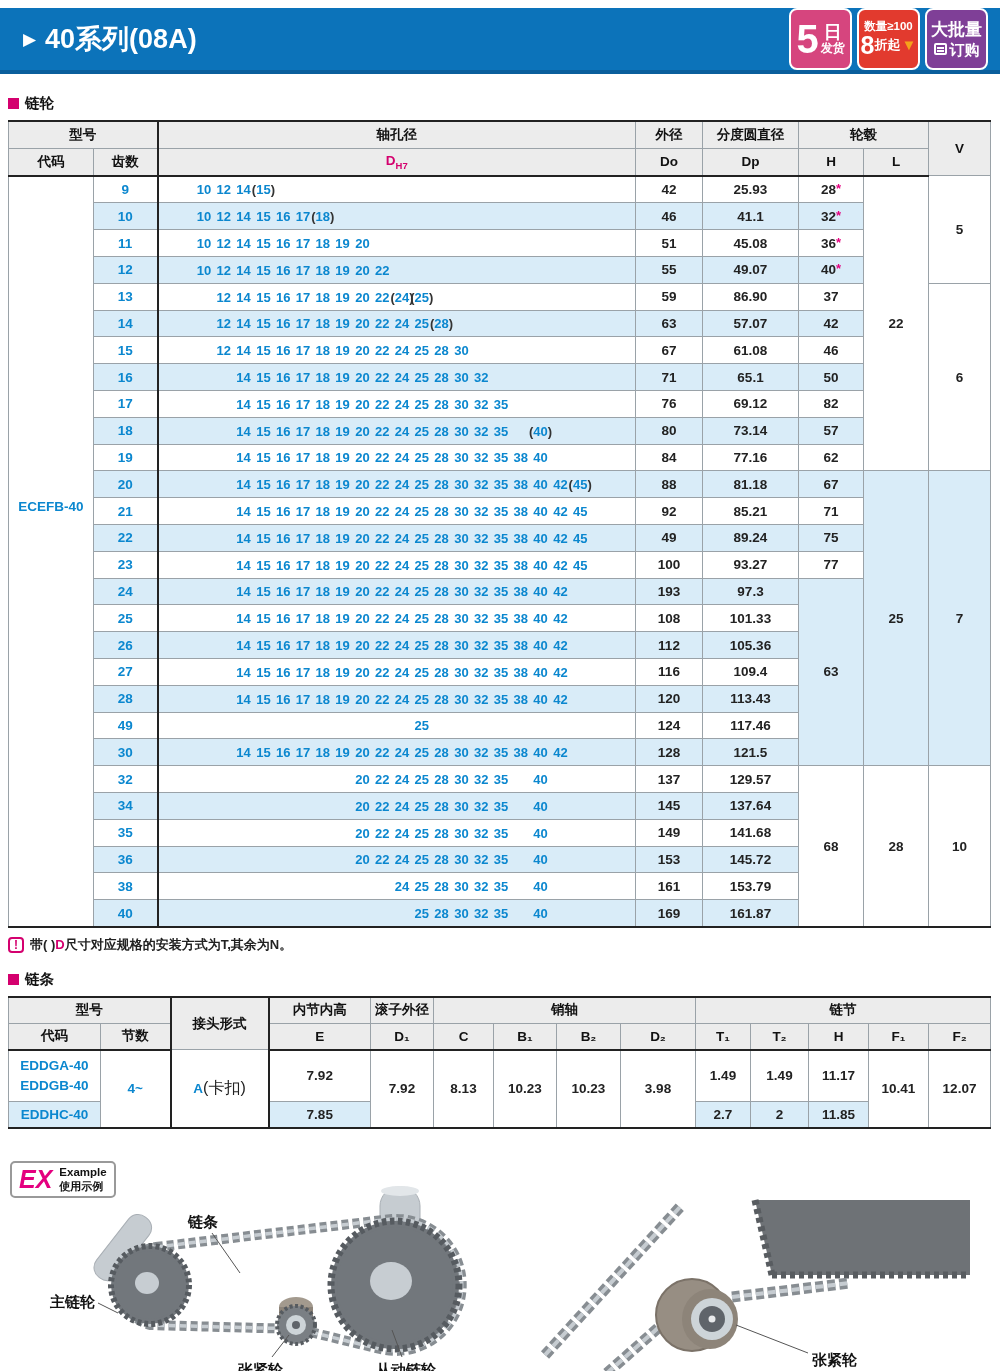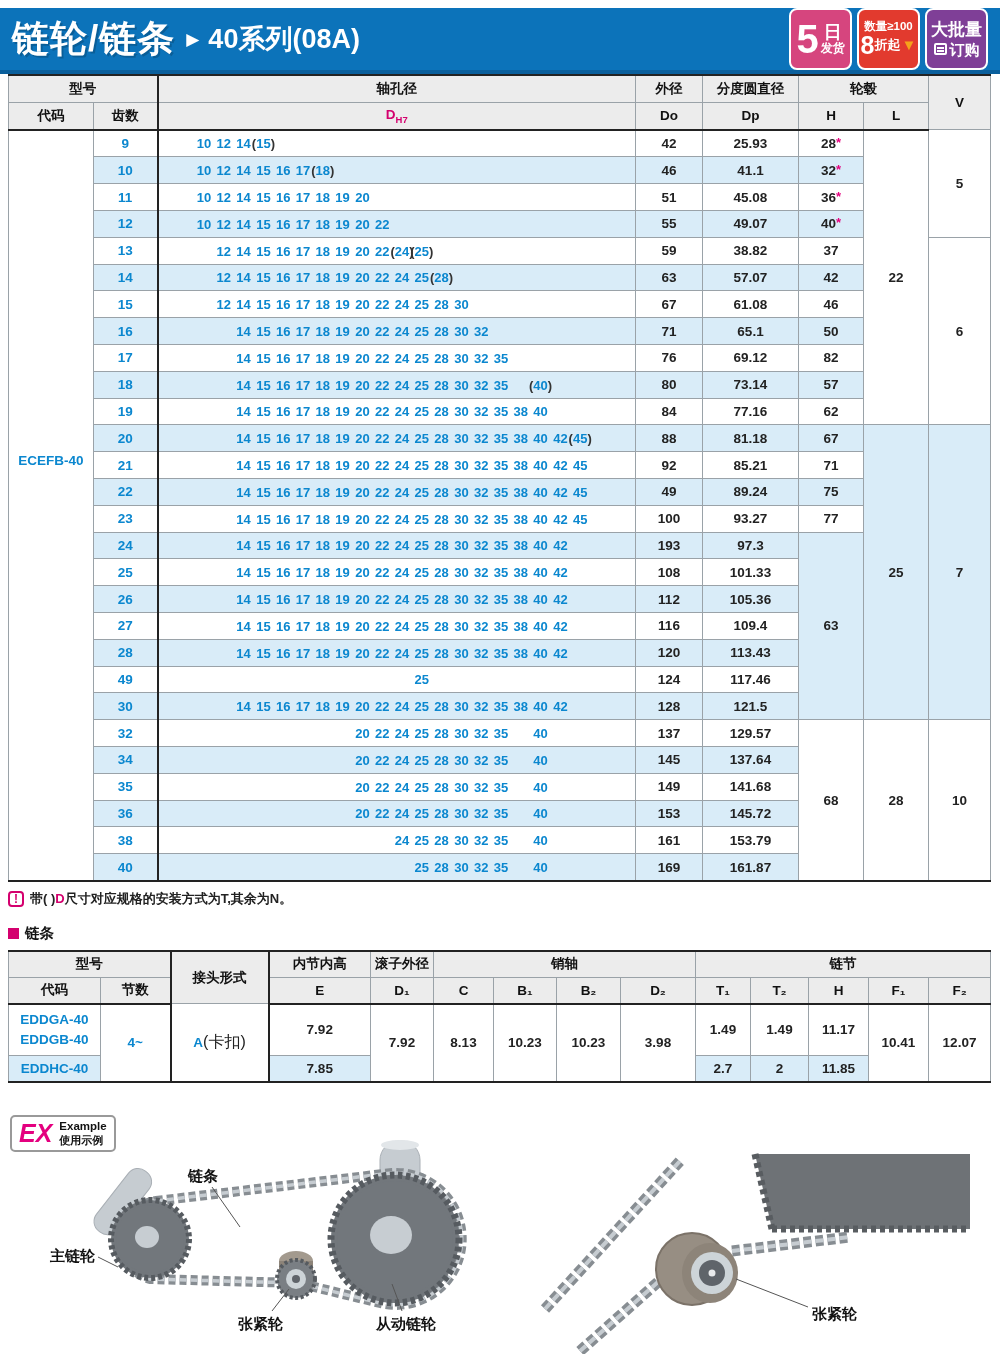--- a/index.html
+++ b/index.html
@@ -85,21 +85,20 @@
   .illu{position:absolute;}
   .illu text{font-size:15px;font-weight:bold;fill:#111;}
 </style>
 </head>
 <body>
 
 <div class="page">
 
   <div class="banner">
     <div class="title">
-      <span class="t1">链轮/链条</span>
       <span class="arr">▶</span>
       <span class="t2">40系列(08A)</span>
     </div>
     <div class="badges">
       <div class="badge b1">
         <span class="big5">5</span>
         <span class="col">
           <span class="unit">日</span>
           <span class="lab">发货</span>
         </span>
@@ -115,20 +114,24 @@
       <div class="badge b3">
         <span class="l1">大批量</span>
         <span class="l2">
           <span class="doc-icon"></span>
           <span>订购</span>
         </span>
       </div>
     </div>
   </div>
 
+  <div class="sec">
+    <span class="sq"></span>
+    <span>链轮</span>
+  </div>
 
   <table id="sprocket-table">
     <colgroup>
       <col style="width:85px">
         <col style="width:64px">
         <col style="width:478px">
         <col style="width:67px">
       <col style="width:96px">
         <col style="width:65px">
         <col style="width:65px">
@@ -228,21 +231,21 @@
             <span class="dv" style="left: 110.7px;">16</span>
             <span class="dv" style="left: 130.5px;">17</span>
             <span class="dv" style="left: 150.3px;">18</span>
             <span class="dv" style="left: 170.1px;">19</span>
             <span class="dv" style="left: 189.9px;">20</span>
             <span class="dv" style="left: 209.7px;">22</span>
             <span class="dv" style="left: 229.5px;"><i>(</i>24<i>)</i></span>
             <span class="dv" style="left: 249.3px;"><i>(</i>25<i>)</i></span>
           </td>
           <td class="num">59</td>
-          <td class="num">38.82</td>
+          <td class="num">86.90</td>
           <td class="num">37</td>
           <td rowspan="7" class="num">6</td>
         </tr>
         <tr>
           <td class="teeth">14</td>
           <td class="dcell">
             <span class="dv" style="left: 51.3px;">12</span>
             <span class="dv" style="left: 71.1px;">14</span>
             <span class="dv" style="left: 90.9px;">15</span>
             <span class="dv" style="left: 110.7px;">16</span>

